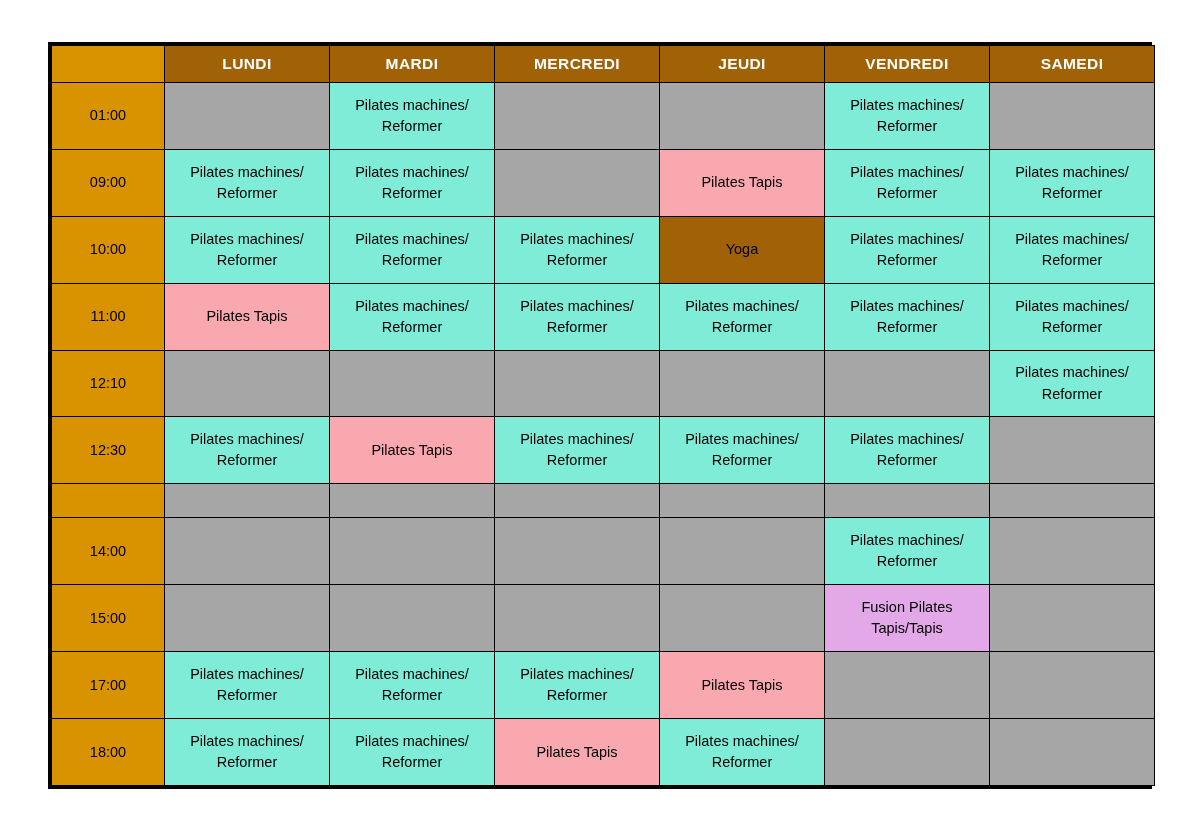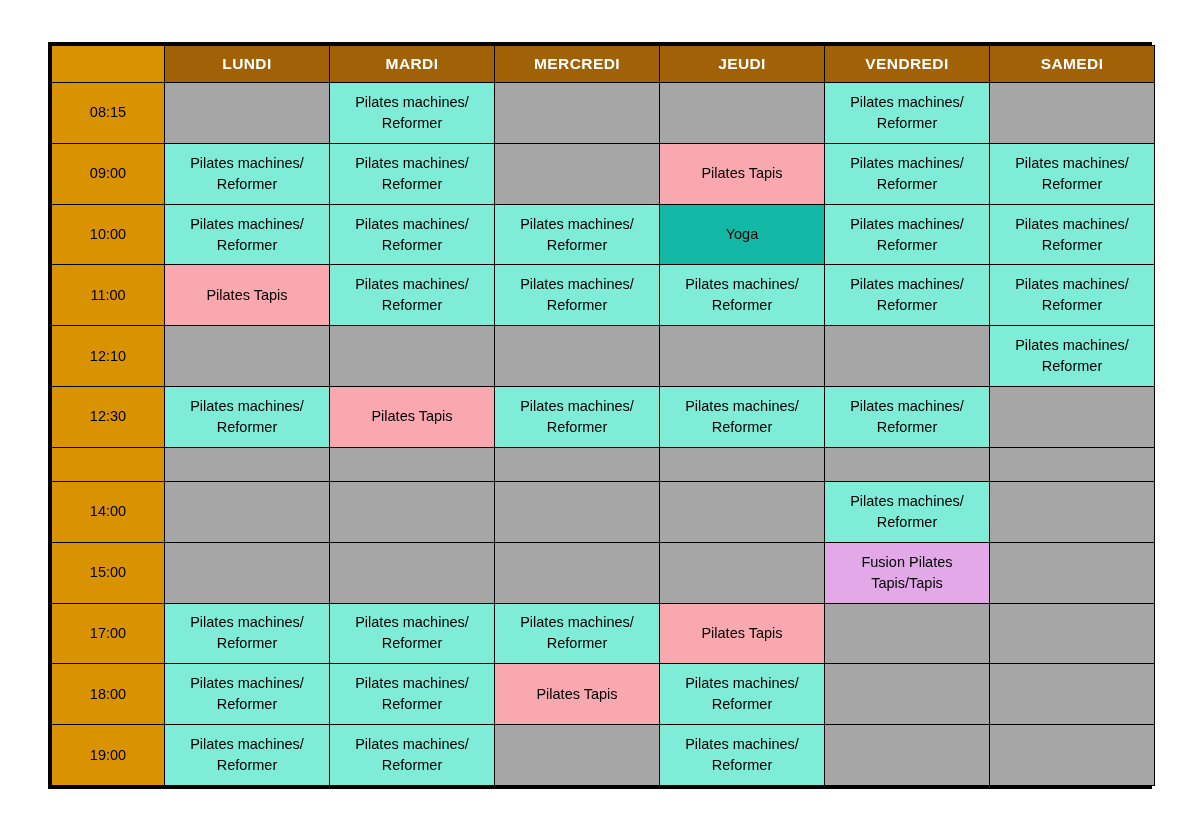--- a/index.html
+++ b/index.html
@@ -55,21 +55,21 @@
     color: #ffffff;
     font-size: 14px;
     font-weight: normal;
   }
   td.cell {
     padding: 4px 5px;
   }
   td.empty    { background: #a6a6a6; }
   td.reformer { background: #7fecd8; margin-left: 10px; }
   td.tapis    { background: #f9a8b0; margin-left: 40px; }
-  td.yoga     { background: #14b8a6; }
+  td.yoga     { background: #a16207; }
   td.fusion   { background: #e3a8e8; }
 
   tr.thin td, tr.thin th { height: 33px; }
 </style>
 </head>
 <body>
 
 <div id="schedule-wrap">
   <table class="schedule">
     <colgroup>
@@ -87,21 +87,21 @@
         <th class="day-head">LUNDI</th>
         <th class="day-head">MARDI</th>
         <th class="day-head">MERCREDI</th>
         <th class="day-head">JEUDI</th>
         <th class="day-head">VENDREDI</th>
         <th class="day-head">SAMEDI</th>
       </tr>
     </thead>
     <tbody id="schedule-body">
         <tr>
-          <td class="time-cell">08:15</td>
+          <td class="time-cell">01:00</td>
           <td class="cell empty"></td>
           <td class="cell reformer">Pilates machines/ Reformer</td>
           <td class="cell empty"></td>
           <td class="cell empty"></td>
           <td class="cell reformer">Pilates machines/ Reformer</td>
           <td class="cell empty"></td>
         </tr>
         <tr>
           <td class="time-cell">09:00</td>
           <td class="cell reformer">Pilates machines/ Reformer</td>
@@ -185,24 +185,15 @@
         </tr>
         <tr>
           <td class="time-cell">18:00</td>
           <td class="cell reformer">Pilates machines/ Reformer</td>
           <td class="cell reformer">Pilates machines/ Reformer</td>
           <td class="cell tapis">Pilates Tapis</td>
           <td class="cell reformer">Pilates machines/ Reformer</td>
           <td class="cell empty"></td>
           <td class="cell empty"></td>
         </tr>
-        <tr>
-          <td class="time-cell">19:00</td>
-          <td class="cell reformer">Pilates machines/ Reformer</td>
-          <td class="cell reformer">Pilates machines/ Reformer</td>
-          <td class="cell empty"></td>
-          <td class="cell reformer">Pilates machines/ Reformer</td>
-          <td class="cell empty"></td>
-          <td class="cell empty"></td>
-        </tr>
       </tbody>
   </table>
 </div>
 
 </body></html>

